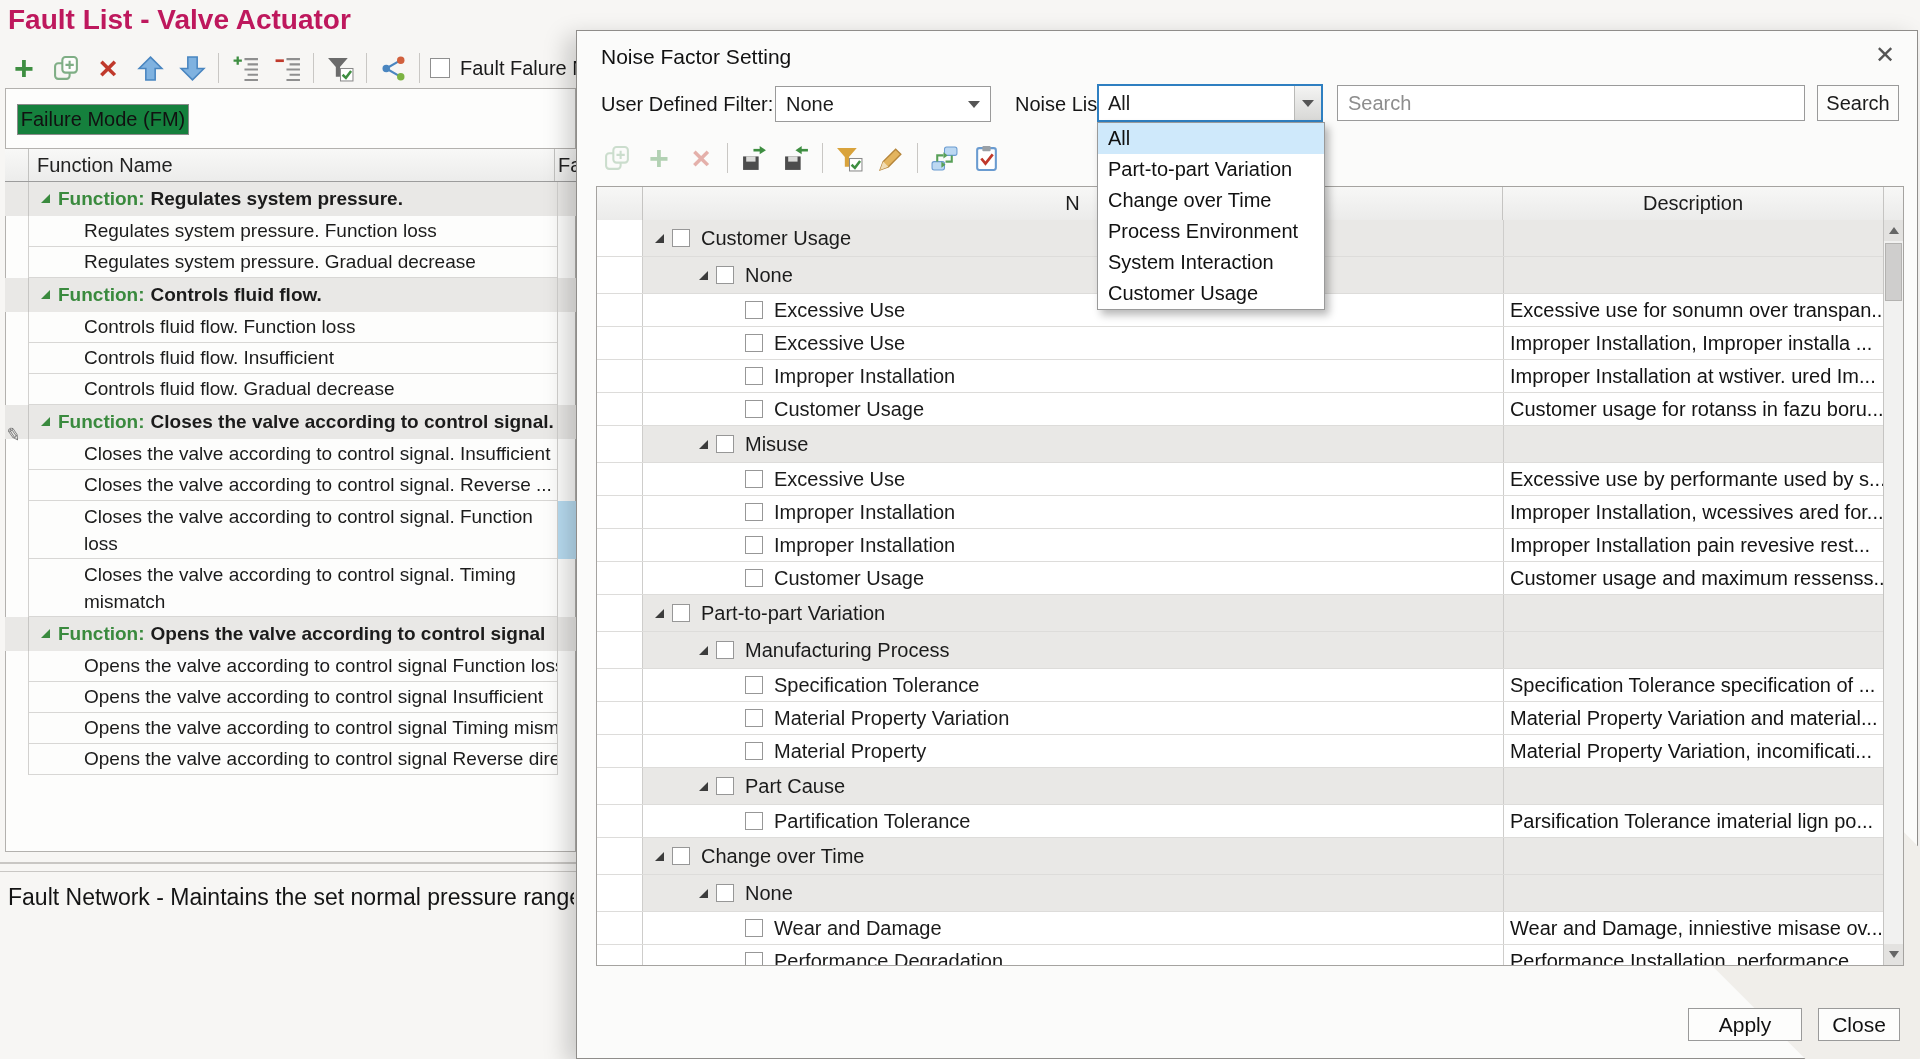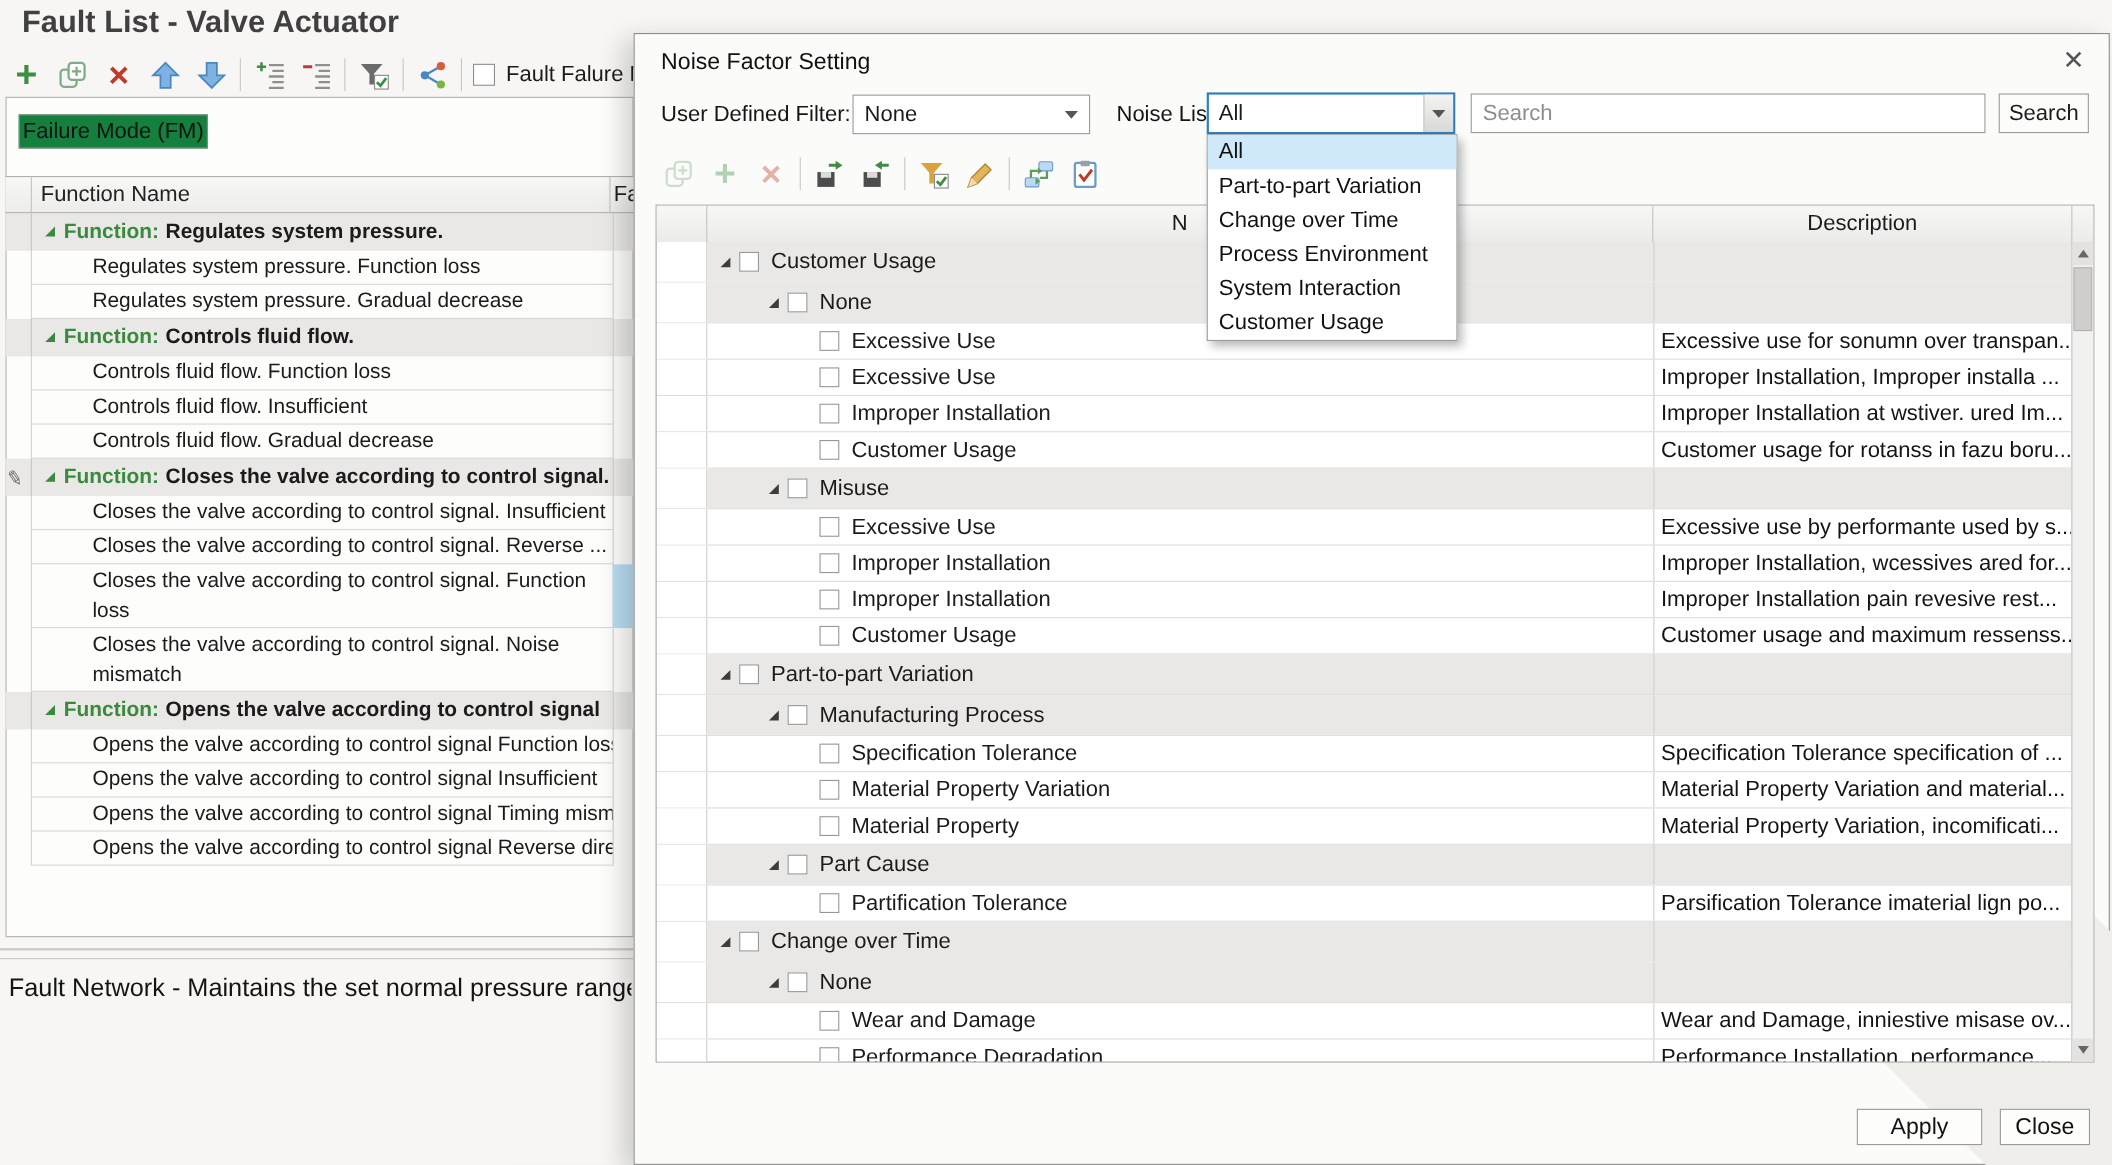--- a/index.html
+++ b/index.html
@@ -1,34 +1,34 @@
 <!DOCTYPE html>
 <html><head>
 <meta charset="utf-8">
 <style>
   html,body{margin:0;padding:0;background:#e9e7e4;}
   #stage{position:relative;width:1920px;height:1059px;background:#f7f6f4;overflow:hidden;
          font-family:"Liberation Sans", sans-serif;color:#1b1b1b;}
   
-  #app-title{position:absolute;left:20px;top:4px;font-size:28px;font-weight:600;color:#404040;}
+  #app-title{position:absolute;left:8px;top:4px;font-size:28px;font-weight:600;color:#be185d;}
   #left-toolbar{position:absolute;left:8px;top:48px;height:40px;width:568px;display:flex;align-items:center;gap:10px;overflow:hidden;}
   .tbtn{width:32px;height:32px;display:flex;align-items:center;justify-content:center;flex:0 0 auto;}
   .tbtn svg{width:27px;height:27px;}
   .tsep{width:1px;height:30px;background:#c9c7c4;flex:0 0 auto;}
   .glyph-plus{font-size:34px;line-height:28px;color:#3e8e41;font-weight:bold;}
   .glyph-x{font-size:32px;line-height:28px;color:#c0392b;font-weight:bold;}
   .cbx{width:18px;height:18px;background:#fff;border:1px solid #8f8f8f;display:inline-block;flex:0 0 auto;}
   #fault-chk-label{font-size:20px;white-space:nowrap;}
   
   #fn-panel{position:absolute;left:5px;top:88px;width:571px;height:764px;background:#fdfdfc;border:1px solid #b3b1ae;box-sizing:border-box;}
   #fm-tab{position:absolute;left:17px;top:104px;width:172px;height:31px;background:#15803d;border:1px solid #8a8a8a;
           box-sizing:border-box;display:flex;align-items:center;justify-content:center;font-size:20px;color:#111;}
   
   #fn-table{position:absolute;left:5px;top:148px;width:571px;bottom:0;}
-  #fn-header{display:flex;height:32px;border-top:1px solid #b3b1ae;border-bottom:1px solid #9c9c9c;background:linear-gradient(#f8f8f7,#ececeb);margin-top:12px;}
+  #fn-header{display:flex;height:32px;border-top:1px solid #b3b1ae;border-bottom:1px solid #9c9c9c;background:linear-gradient(#f8f8f7,#ececeb);}
   #fn-header .h0{width:23px;border-right:1px solid #c2c2c0;}
   #fn-header .h1{flex:1;display:flex;align-items:center;padding-left:8px;font-size:20px;color:#222;border-right:1px solid #c2c2c0;}
   #fn-header .h2{width:18px;display:flex;align-items:center;padding-left:3px;font-size:20px;color:#222;overflow:visible;}
   .frow{display:flex;width:571px;}
   .frow .c0{width:23px;border-right:1px solid #d2d1cf;flex:0 0 auto;}
   .frow .c2{width:18px;border-left:1px solid #d2d1cf;flex:0 0 auto;}
   .frow.grp{height:34px;background:#e9e8e6;}
   .frow.grp .c0{border-right-color:#c7c6c4;}
   .frow .gcell{flex:1;display:flex;align-items:center;font-size:19px;font-weight:bold;white-space:nowrap;overflow:hidden;}
   .tri{width:0;height:0;border-bottom:9px solid #3a8a3e;border-left:9px solid transparent;margin:0 8px 2px 12px;flex:0 0 auto;}
@@ -242,21 +242,21 @@
           <div class="lcell">Closes the valve according to control signal. Reverse ...</div>
           <div class="c2"></div>
         </div>
         <div class="frow leaf two">
           <div class="c0"></div>
           <div class="lcell">Closes the valve according to control signal. Function loss</div>
           <div class="c2 selcell"></div>
         </div>
         <div class="frow leaf two">
           <div class="c0"></div>
-          <div class="lcell">Closes the valve according to control signal. Noise mismatch</div>
+          <div class="lcell">Closes the valve according to control signal. Timing mismatch</div>
           <div class="c2"></div>
         </div>
         <div class="frow grp">
           <div class="c0"></div>
           <div class="gcell">
             <span class="tri"></span>
             <span class="gprefix">Function:</span>
             <span>Opens the valve according to control signal</span>
           </div>
           <div class="c2"></div>

